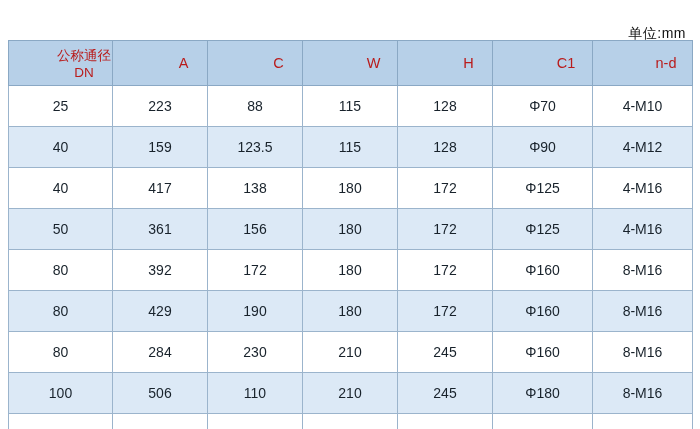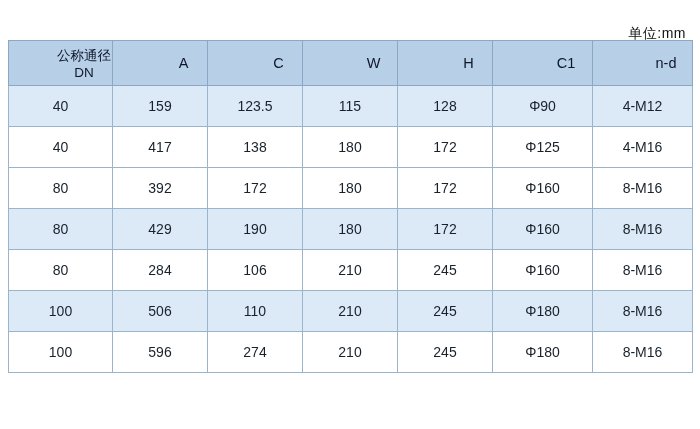--- a/index.html
+++ b/index.html
@@ -42,21 +42,21 @@
     vertical-align: middle;
     font-size: 14px;
     font-weight: normal;
     color: #18222b;
   }
   table.spec thead th {
     background: #b7d0e8;
     font-size: 14.5px;
     height: 42px;
     border-color: #8aa8c4;
-    color: #0f172a;
+    color: #b91c1c;
     padding-left: 48px;
   }
   table.spec thead th.first-col {
     font-size: 13.5px;
   }
   table.spec tbody tr.odd td {
     background: #ffffff;
   }
   table.spec tbody tr.even td {
     background: #dce9f6;
@@ -90,33 +90,51 @@
         <th class="first-col">公称通径DN</th>
         <th>A</th>
         <th>C</th>
         <th>W</th>
         <th>H</th>
         <th>C1</th>
         <th>n-d</th>
       </tr>
     </thead>
     <tbody>
+      <tr class="odd">
+        <td>25</td>
+        <td>223</td>
+        <td>88</td>
+        <td>115</td>
+        <td>128</td>
+        <td>Φ70</td>
+        <td>4-M10</td>
+      </tr>
       <tr class="even">
         <td>40</td>
         <td>159</td>
         <td>123.5</td>
         <td>115</td>
         <td>128</td>
         <td>Φ90</td>
         <td>4-M12</td>
       </tr>
       <tr class="odd">
         <td>40</td>
         <td>417</td>
         <td>138</td>
+        <td>180</td>
+        <td>172</td>
+        <td>Φ125</td>
+        <td>4-M16</td>
+      </tr>
+      <tr class="even">
+        <td>50</td>
+        <td>361</td>
+        <td>156</td>
         <td>180</td>
         <td>172</td>
         <td>Φ125</td>
         <td>4-M16</td>
       </tr>
       <tr class="odd">
         <td>80</td>
         <td>392</td>
         <td>172</td>
         <td>180</td>
@@ -129,21 +147,21 @@
         <td>429</td>
         <td>190</td>
         <td>180</td>
         <td>172</td>
         <td>Φ160</td>
         <td>8-M16</td>
       </tr>
       <tr class="odd">
         <td>80</td>
         <td>284</td>
-        <td>106</td>
+        <td>230</td>
         <td>210</td>
         <td>245</td>
         <td>Φ160</td>
         <td>8-M16</td>
       </tr>
       <tr class="even">
         <td>100</td>
         <td>506</td>
         <td>110</td>
         <td>210</td>

